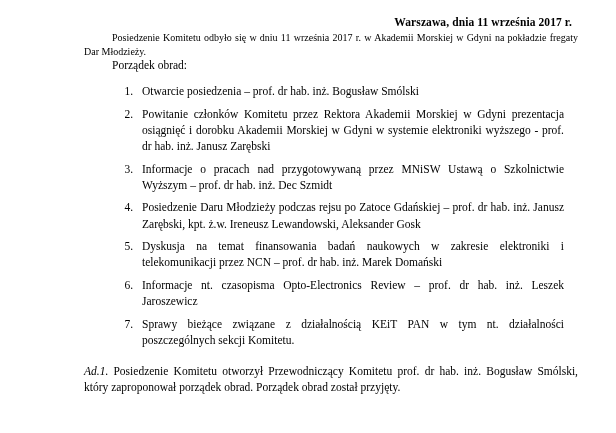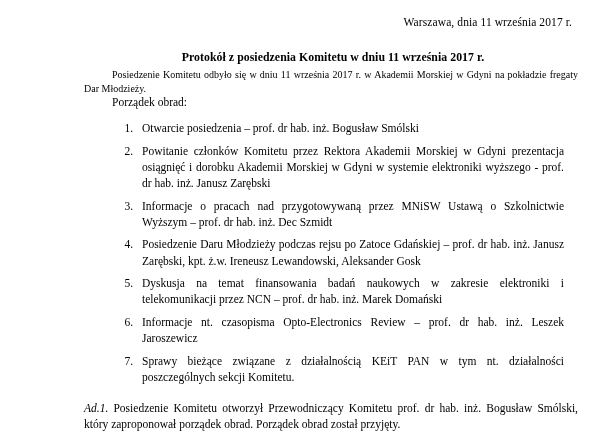--- a/index.html
+++ b/index.html
@@ -21,20 +21,21 @@
     background: #ffffff;
     box-sizing: border-box;
     padding: 0 38px 0 84px;
   }
   .place-date {
     text-align: right;
     font-size: 11.5px;
     margin-top: 16px;
     padding-right: 6px;
     letter-spacing: 0.1px;
+    font-weight: bold;
   }
   .doc-title {
     text-align: center;
     font-weight: bold;
     font-size: 11.8px;
     margin-top: 22px;
     letter-spacing: 0.05px;
     padding-left: 4px;
   }
   .para {
@@ -83,21 +84,20 @@
 </style>
 </head>
 <body>
 
 <div class="page">
 
   <div class="scan-edge"></div>
 
   <div class="place-date">Warszawa, dnia 11 września 2017 r.</div>
 
-  <div class="doc-title">Protokół z posiedzenia Komitetu w dniu 11 września 2017 r.</div>
 
   <div class="para indent">Posiedzenie Komitetu odbyło się w dniu 11 września 2017 r. w Akademii Morskiej w Gdyni na pokładzie fregaty Dar Młodzieży.</div>
 
   <div class="agenda-label">Porządek obrad:</div>
 
   <ol class="agenda">
     <li>Otwarcie posiedzenia – prof. dr hab. inż. Bogusław Smólski</li>
     <li>Powitanie członków Komitetu przez Rektora Akademii Morskiej w Gdyni prezentacja osiągnięć i dorobku Akademii Morskiej w Gdyni w systemie elektroniki wyższego - prof. dr hab. inż. Janusz Zarębski</li>
     <li>Informacje o pracach nad przygotowywaną przez MNiSW Ustawą o Szkolnictwie Wyższym – prof. dr hab. inż. Dec Szmidt</li>
     <li>Posiedzenie Daru Młodzieży podczas rejsu po Zatoce Gdańskiej – prof. dr hab. inż. Janusz Zarębski, kpt. ż.w. Ireneusz Lewandowski, Aleksander Gosk</li>

